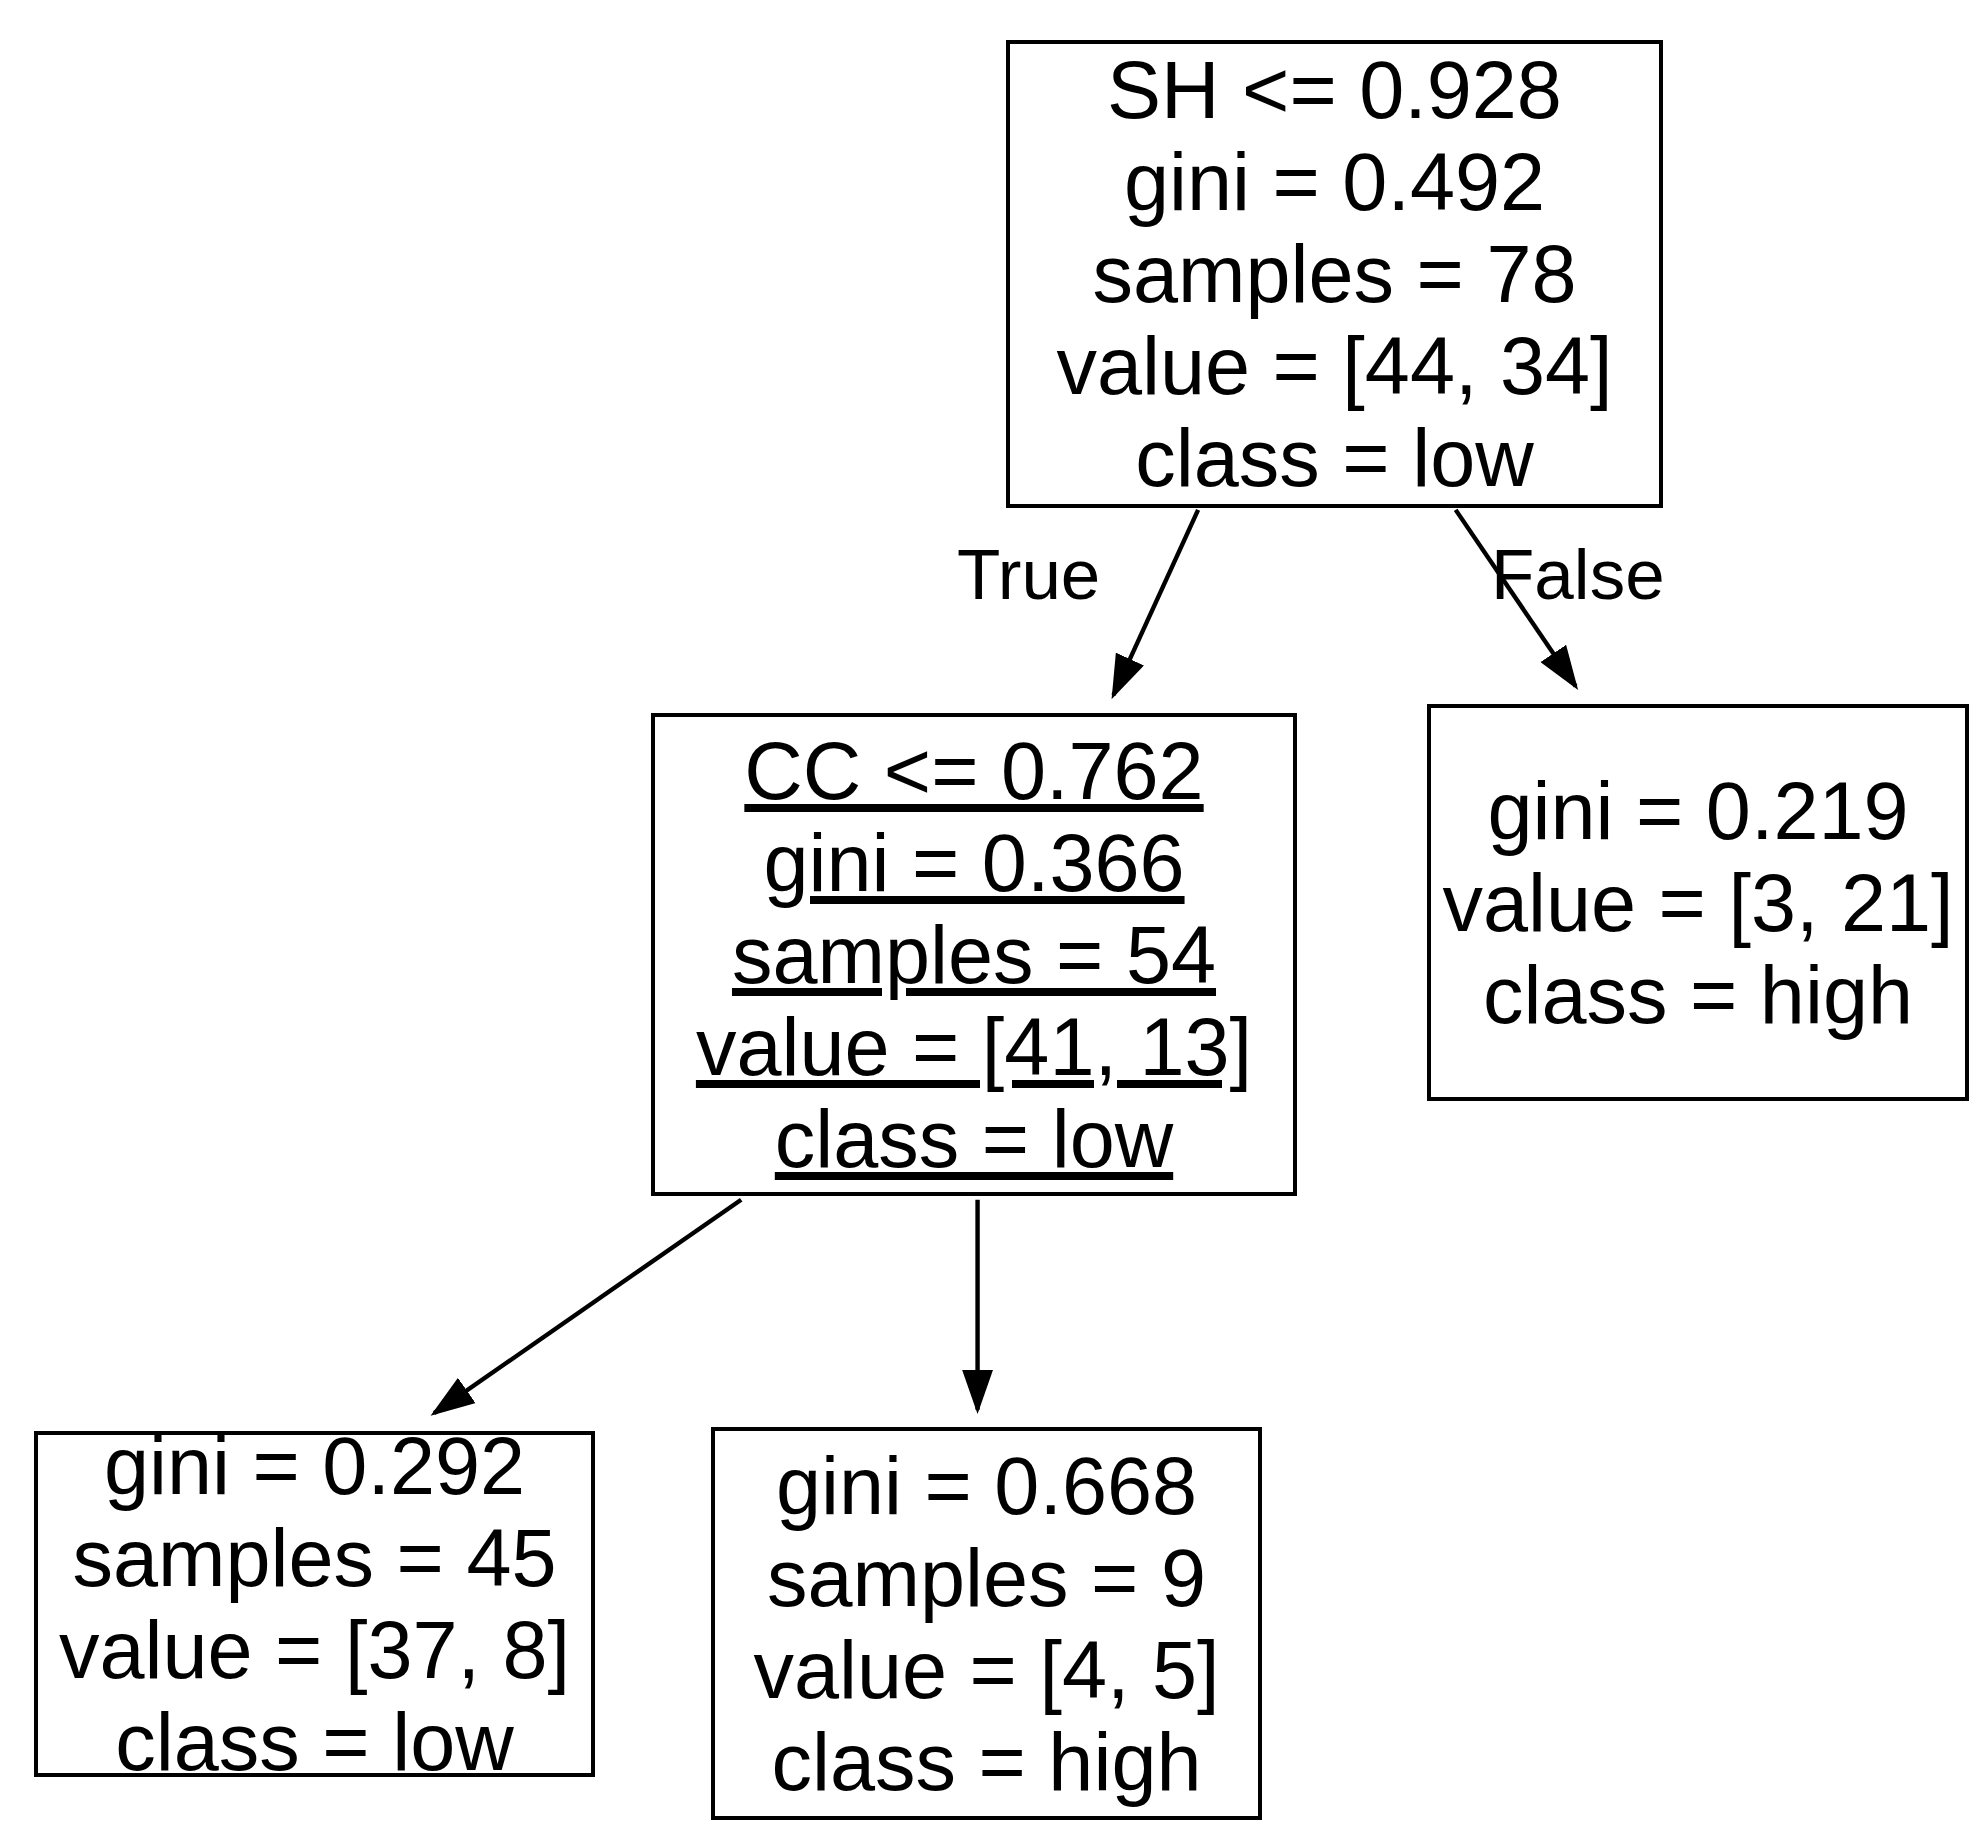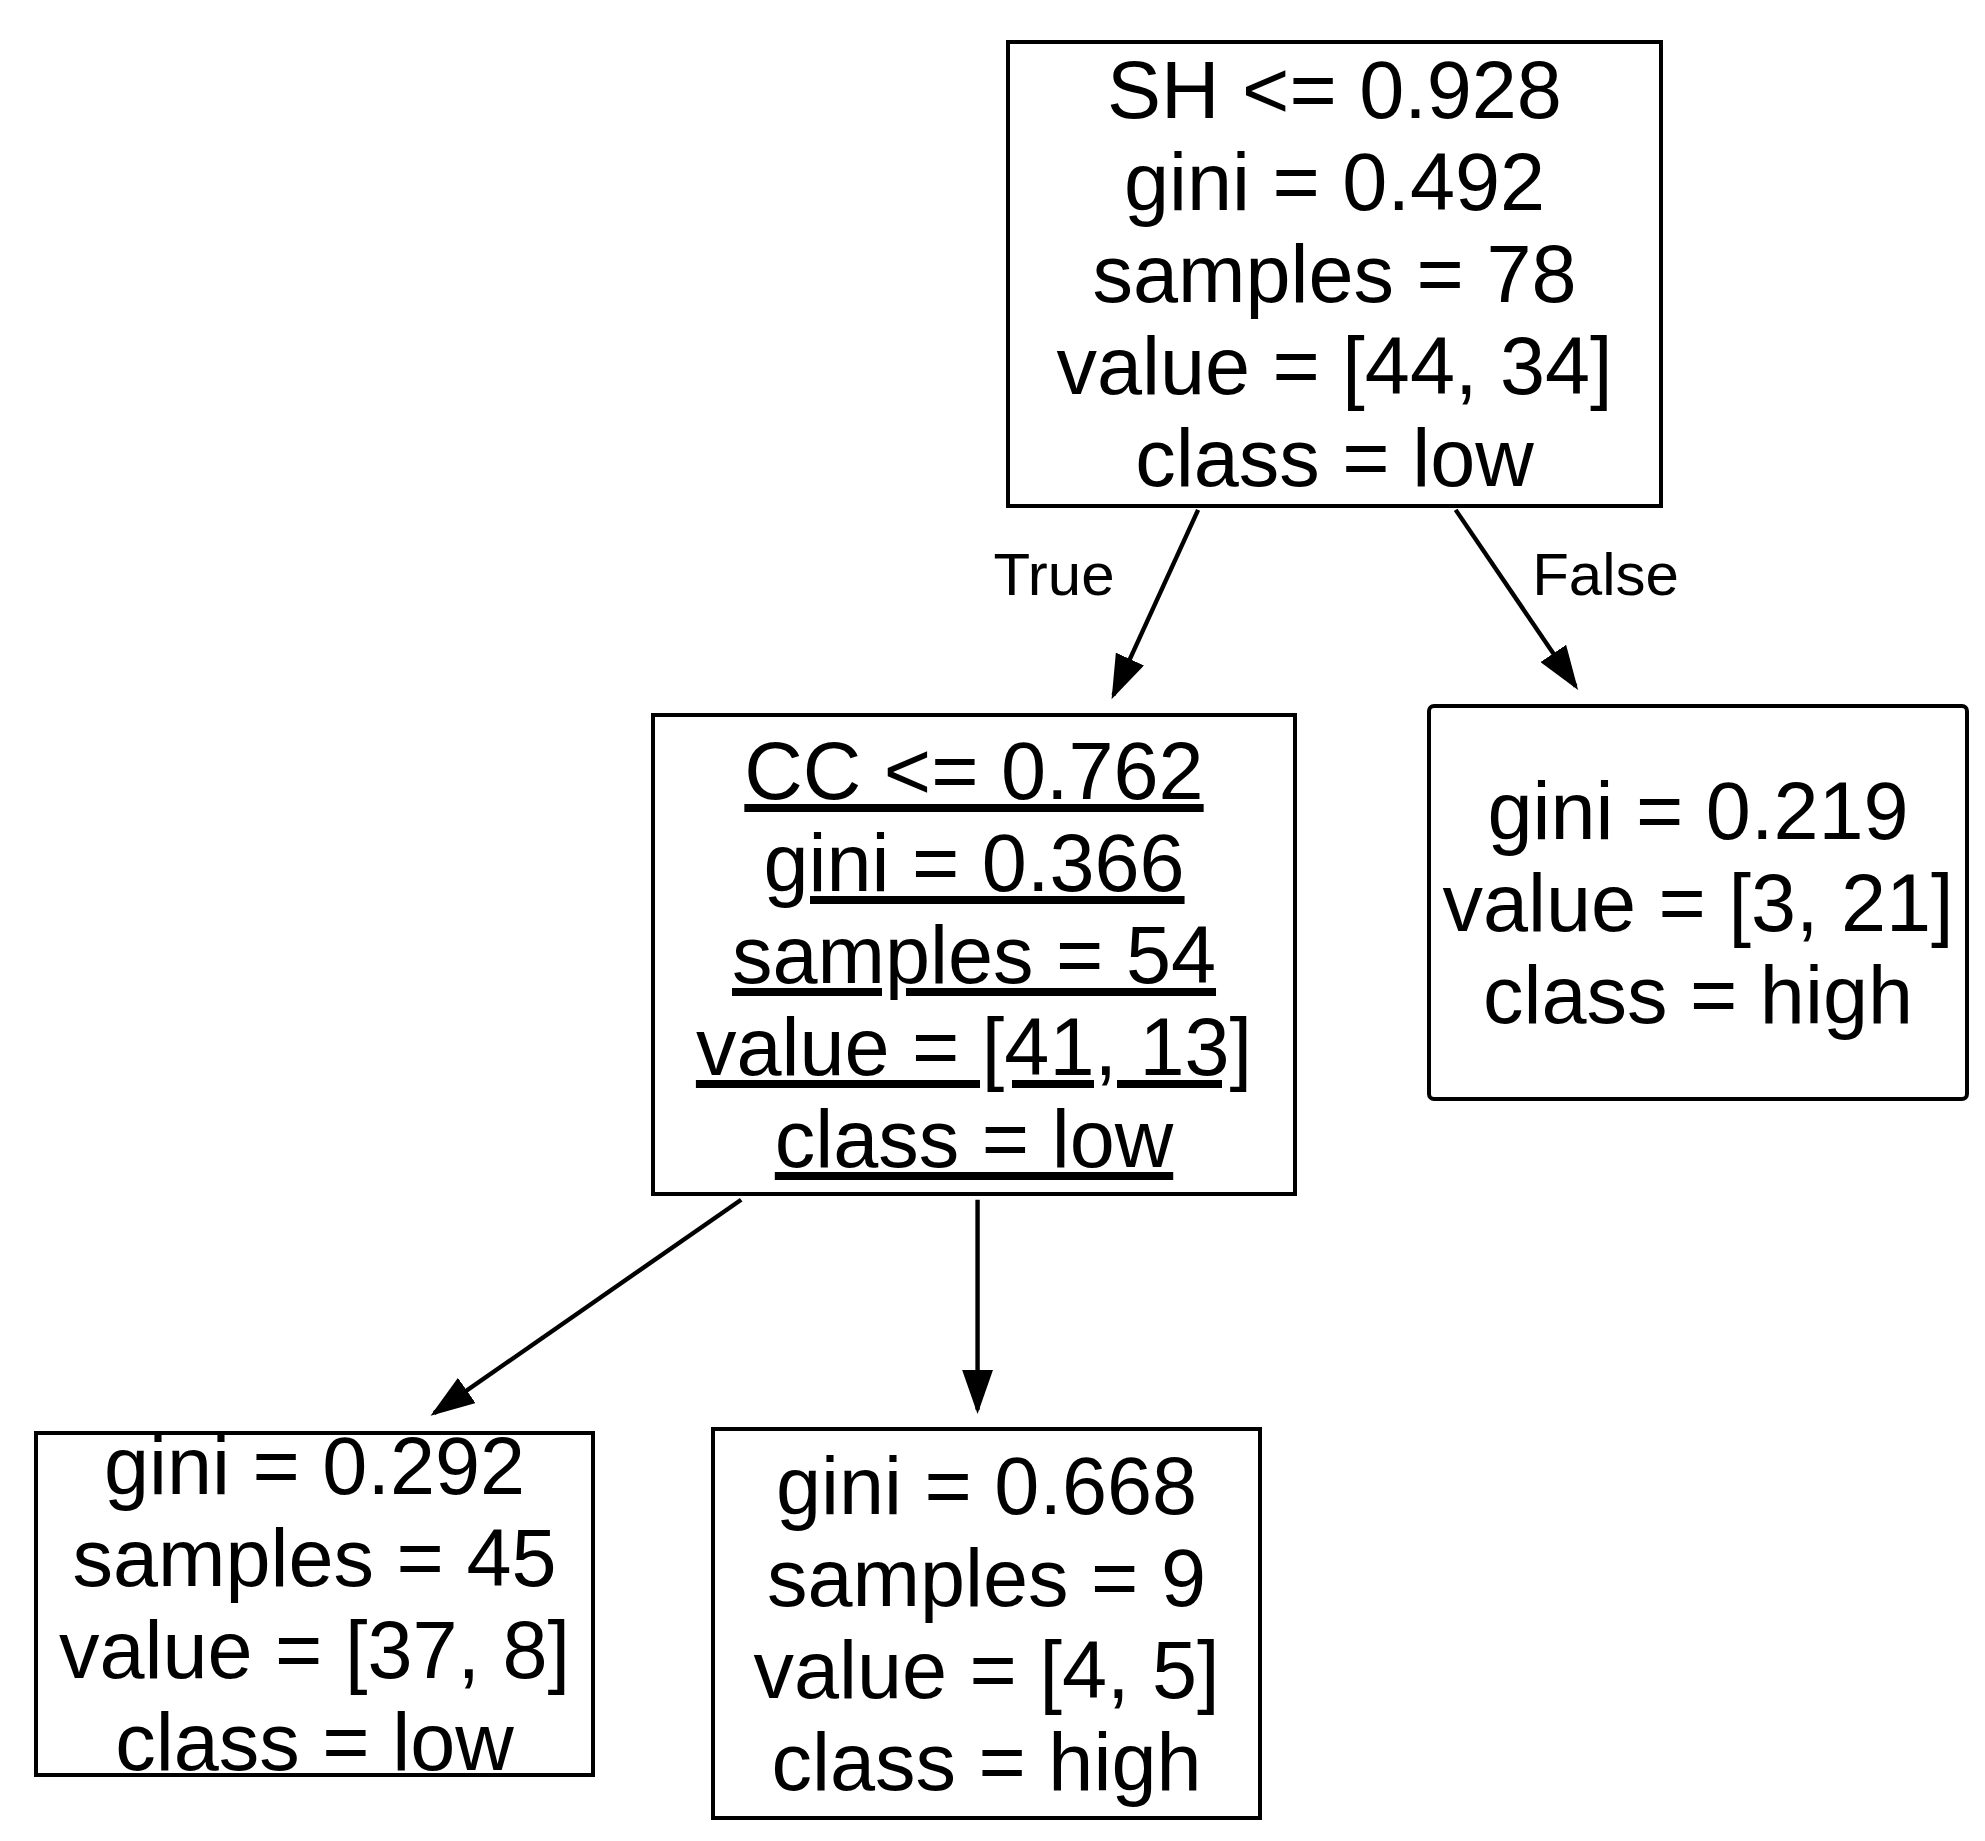--- a/index.html
+++ b/index.html
@@ -32,28 +32,27 @@
     flex-direction: column;
     justify-content: center;
     align-items: center;
     text-align: left;
     font-size: 81px;
     line-height: 92px;
     white-space: nowrap;
   }
   .node-root   { left: 1006px; top: 40px;   width: 657px; height: 468px; }
   .node-cc     { left: 651px;  top: 713px;  width: 646px; height: 483px; text-decoration: underline; }
-  .node-right  { left: 1427px; top: 704px;  width: 542px; height: 397px; border-radius: 7px; }
+  .node-right  { left: 1427px; top: 704px;  width: 542px; height: 397px; }
   .node-lleaf  { left: 34px;   top: 1431px; width: 561px; height: 346px; }
   .node-mleaf  { left: 711px;  top: 1427px; width: 551px; height: 393px; }
   .edge-label {
     position: absolute;
-    font-size: 60px;
+    font-size: 71px;
     line-height: 92px;
-    text-align: center;
     white-space: nowrap;
   }
   .label-true  { left: 957px; top: 529px; width: 194px; }
   .label-false { left: 1491px; top: 529px; width: 229px; }
 </style>
 </head>
 <body>
 
 <div class="canvas">
 

